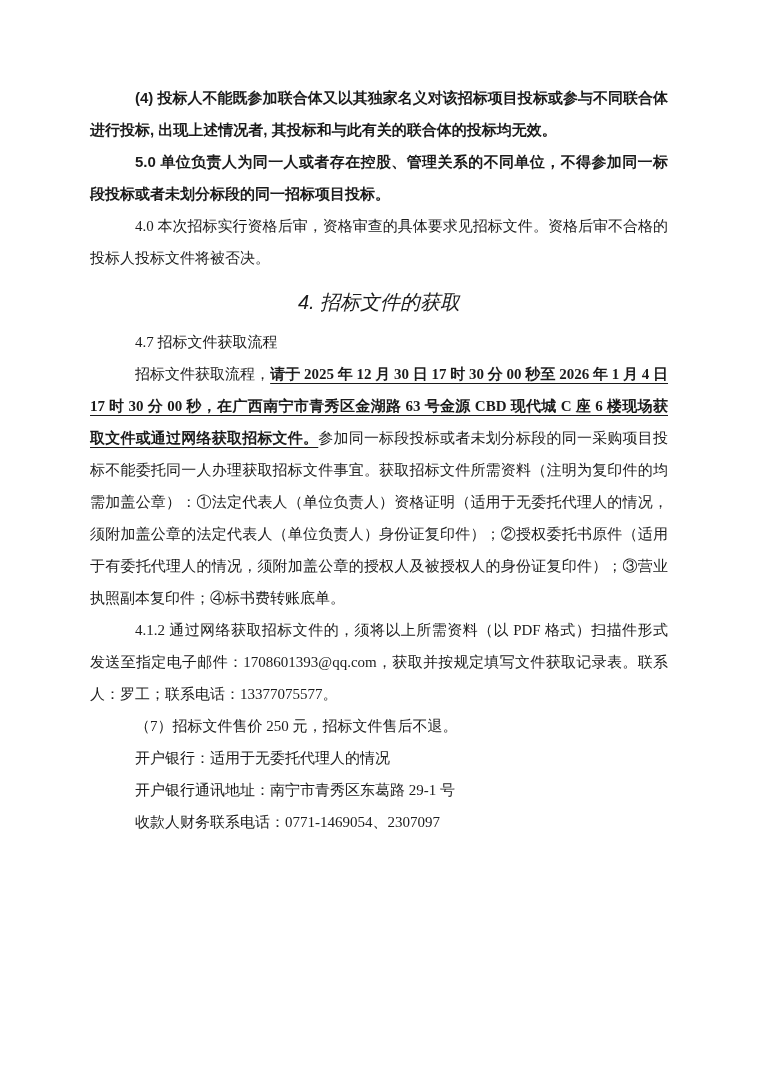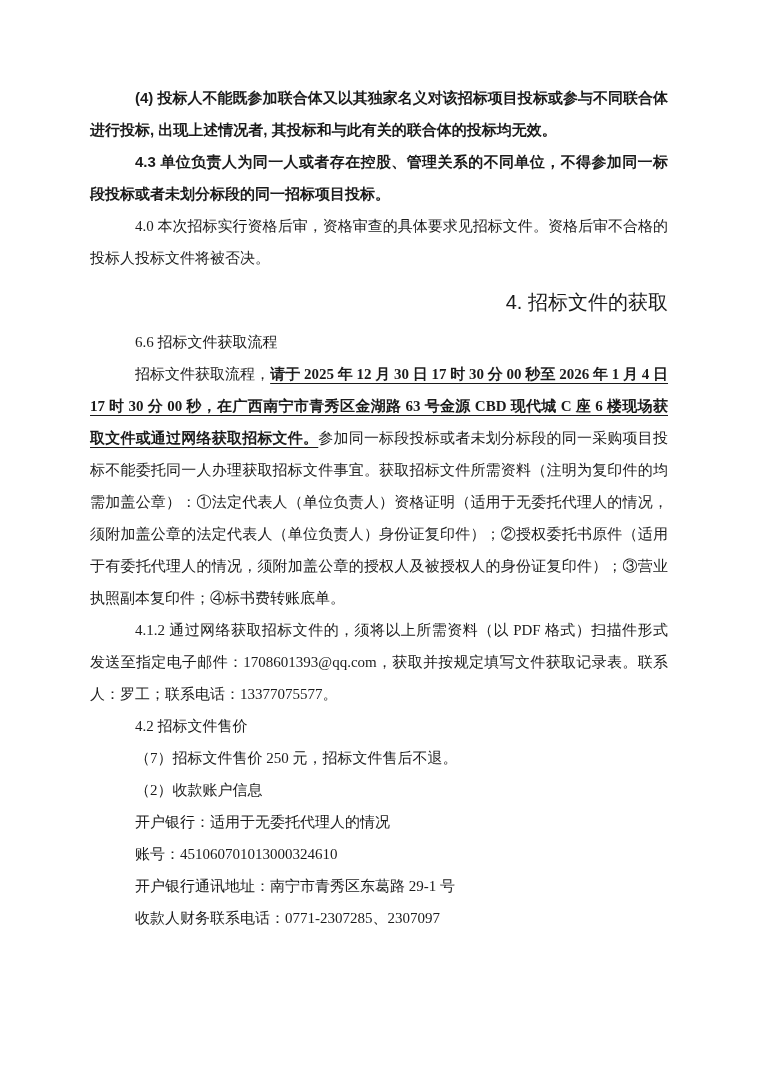--- a/index.html
+++ b/index.html
@@ -27,21 +27,22 @@
   .bold-para {
     font-family: "Liberation Sans", "DejaVu Sans", sans-serif;
     font-weight: bold;
   }
   .section-heading {
     font-family: "Liberation Sans", "DejaVu Sans", sans-serif;
     font-weight: 500;
     font-size: 20px;
     line-height: 30px;
     margin: 13px 0 9px 0;
-    text-align: right;
+    text-align: center;
+    font-style: italic;
   }
   .hl {
     font-weight: bold;
     text-decoration: underline;
     text-underline-offset: 4px;
   }
   .seal {
     position: absolute;
     top: 358px;
     right: -26px;
@@ -61,49 +62,46 @@
   }
 </style>
 </head>
 <body>
 
 <div class="page">
   <div class="doc">
 
     <p class="para bold-para indent">(4) 投标人不能既参加联合体又以其独家名义对该招标项目投标或参与不同联合体进行投标, 出现上述情况者, 其投标和与此有关的联合体的投标均无效。</p>
 
-    <p class="para bold-para indent">4.3 单位负责人为同一人或者存在控股、管理关系的不同单位，不得参加同一标段投标或者未划分标段的同一招标项目投标。</p>
+    <p class="para bold-para indent">5.0 单位负责人为同一人或者存在控股、管理关系的不同单位，不得参加同一标段投标或者未划分标段的同一招标项目投标。</p>
 
     <p class="para indent">4.0 本次招标实行资格后审，资格审查的具体要求见招标文件。资格后审不合格的投标人投标文件将被否决。</p>
 
     <h2 class="section-heading">4. 招标文件的获取</h2>
 
-    <p class="para indent">6.6 招标文件获取流程</p>
+    <p class="para indent">4.7 招标文件获取流程</p>
 
     <p class="para indent">
       <span>招标文件获取流程，</span><span class="hl">请于 2025 年 12 月 30 日 17 时 30 分 00 秒至 2026 年 1 月 4 日 17 时 30 分 00 秒，在广西南宁市青秀区金湖路 63 号金源 CBD 现代城 C 座 6 楼现场获取文件或通过网络获取招标文件。</span><span>参加同一标段投标或者未划分标段的同一采购项目投标不能委托同一人办理获取招标文件事宜。获取招标文件所需资料（注明为复印件的均需加盖公章）：①法定代表人（单位负责人）资格证明（适用于无委托代理人的情况，须附加盖公章的法定代表人（单位负责人）身份证复印件）；②授权委托书原件（适用于有委托代理人的情况，须附加盖公章的授权人及被授权人的身份证复印件）；③营业执照副本复印件；④标书费转账底单。</span>
     </p>
 
 
     <p class="para indent">4.1.2 通过网络获取招标文件的，须将以上所需资料（以 PDF 格式）扫描件形式发送至指定电子邮件：1708601393@qq.com，获取并按规定填写文件获取记录表。联系人：罗工；联系电话：13377075577。</p>
 
-    <p class="para indent">4.2 招标文件售价</p>
 
     <p class="para indent">（7）招标文件售价 250 元，招标文件售后不退。</p>
 
-    <p class="para indent">（2）收款账户信息</p>
 
 
     <p class="para indent">开户银行：适用于无委托代理人的情况</p>
 
-    <p class="para indent">账号：451060701013000324610</p>
 
     <p class="para indent">开户银行通讯地址：南宁市青秀区东葛路 29-1 号</p>
 
-    <p class="para indent">收款人财务联系电话：0771-2307285、2307097</p>
+    <p class="para indent">收款人财务联系电话：0771-1469054、2307097</p>
 
 
   </div>
 
   <div class="seal">
     
   </div>
 </div>
 
 </body></html>

